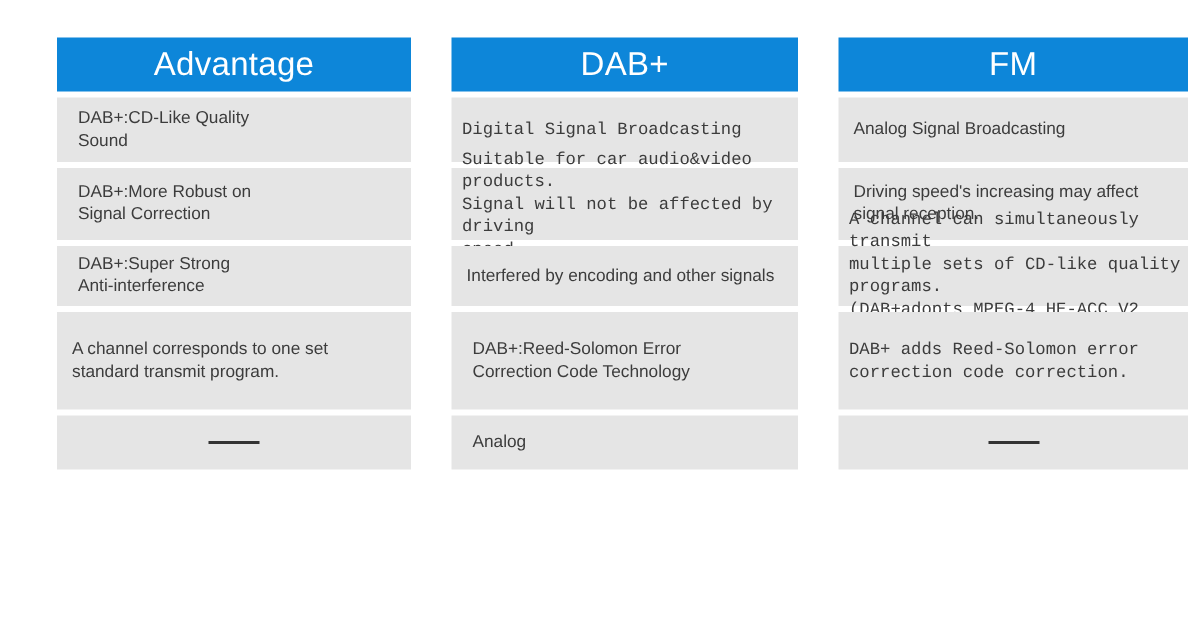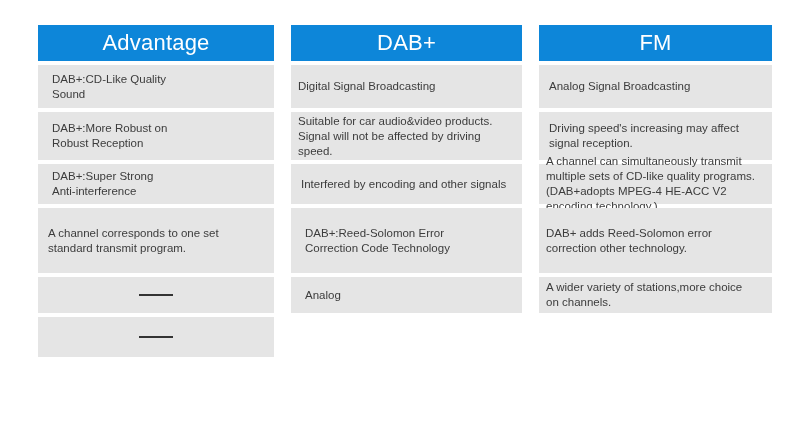--- a/index.html
+++ b/index.html
@@ -15,21 +15,21 @@
     background: #ffffff;
     overflow: hidden;
   }
   .grid {
     position: absolute;
     left: 38px;
     top: 25px;
     display: grid;
     grid-template-columns: 236px 231px 233px;
     grid-template-rows: 36px 43px 48px 40px 65px 36px 40px;
-    gap: 4px 17px;
+    gap: 4px 27px;
     border-radius: 27px;
   }
   .header-cell {
     background: var(--header-bg, #0d86d9);
     color: var(--header-text, #ffffff);
     font-size: 22px;
     letter-spacing: 0.2px;
     display: flex;
     align-items: center;
     justify-content: center;
@@ -38,21 +38,21 @@
     background: var(--row-bg, #e5e5e5);
     color: var(--body-text, #3c3c3c);
     font-size: 11.5px;
     line-height: 15px;
     display: flex;
     align-items: center;
     white-space: pre-line;
     box-sizing: border-box;
   }
   .cell.col0 { padding-left: 14px; padding-right: 6px; }
-  .cell.col1 { padding-left: 7px;  padding-right: 3px; }
+  .cell.col1 { padding-left: 7px;  padding-right: 3px; font-family: Liberation Mono, monospace; }
   .cell.col2 { padding-left: 10px; padding-right: 13px; }
   .cell.center {
     justify-content: center;
     padding: 0;
   }
   .dash-line {
     width: 34px;
     height: 2px;
     background: var(--dash-color, #333333);
   }
@@ -64,38 +64,36 @@
   <div class="grid" id="grid">
     <div class="header-cell">Advantage</div>
     <div class="header-cell">DAB+</div>
     <div class="header-cell">FM</div>
 
   <div class="cell col0"><span>DAB+:CD-Like Quality
 Sound</span></div>
       <div class="cell col1"><span>Digital Signal Broadcasting</span></div>
       <div class="cell col2"><span>Analog Signal Broadcasting</span></div>
       <div class="cell col0"><span>DAB+:More Robust on
-Robust Reception</span></div>
+Signal Correction</span></div>
       <div class="cell col1"><span>Suitable for car audio&amp;video products.
 Signal will not be affected by driving
 speed.</span></div>
       <div class="cell col2"><span>Driving speed's increasing may affect
 signal reception.</span></div>
       <div class="cell col0"><span>DAB+:Super Strong
 Anti-interference</span></div>
       <div class="cell col2"><span>Interfered by encoding and other signals</span></div>
       <div class="cell col1"><span>A channel can simultaneously transmit
 multiple sets of CD-like quality programs.
 (DAB+adopts MPEG-4 HE-ACC V2
 encoding technology.)</span></div>
       <div class="cell col2"><span>A channel corresponds to one set
 standard transmit program.</span></div>
       <div class="cell col0"><span>DAB+:Reed-Solomon Error
 Correction Code Technology</span></div>
       <div class="cell col1"><span>DAB+ adds Reed-Solomon error
-correction other technology.</span></div>
+correction code correction.</span></div>
       <div class="cell col2 center"><div class="dash-line"></div></div>
       <div class="cell col0"><span>Analog</span></div>
-      <div class="cell col1"><span>A wider variety of stations,more choice
-on channels.</span></div>
       <div class="cell col2 center"><div class="dash-line"></div></div>
     </div>
 </div>
 
 </body></html>

